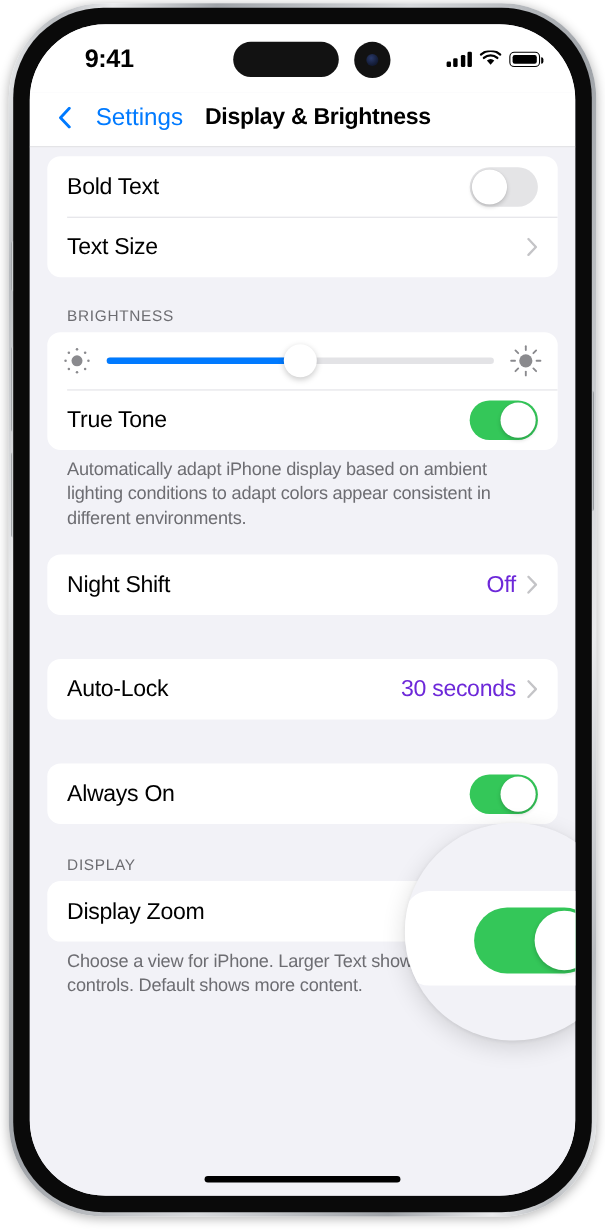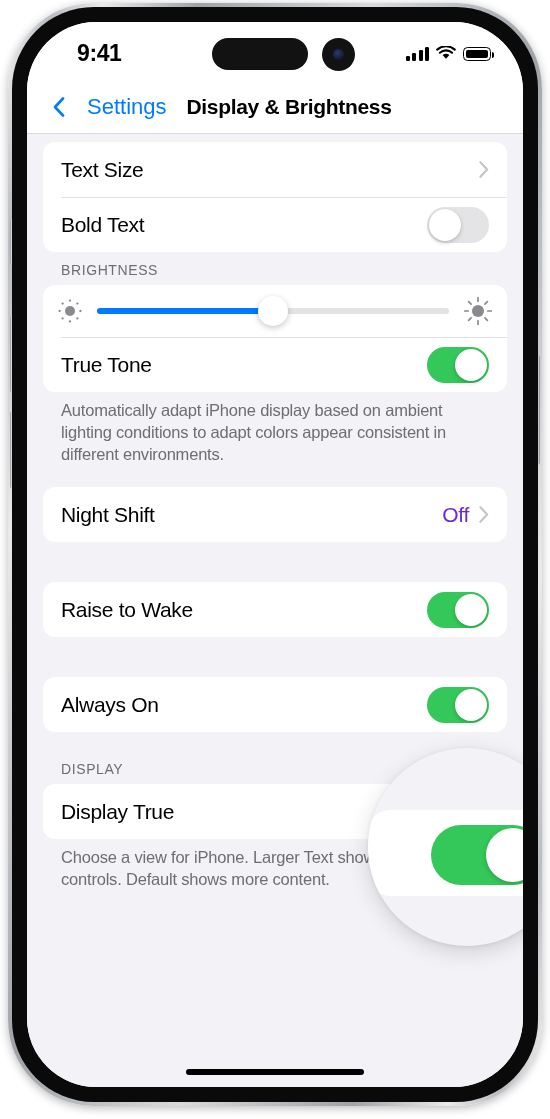--- a/index.html
+++ b/index.html
@@ -247,34 +247,34 @@
           </svg>
           <span>Settings</span>
         </div>
         <div id="nav-title">Display &amp; Brightness</div>
       </div>
 
       <div id="content">
 
         <div class="card" style="margin-top:8px;">
           <div class="row">
-            <span class="row-label">Text Size</span>
-            <svg class="chevron" viewBox="0 0 10 17">
-              <path d="M1.4 1.3 L8.2 8.5 L1.4 15.7" stroke="#c4c4c7" stroke-width="2.1" fill="none" stroke-linecap="round" stroke-linejoin="round"></path>
-            </svg>
-          </div>
-          <div class="row">
             <span class="row-label">Bold Text</span>
             <div class="toggle off">
                 <div class="knob"></div>
               </div>
           </div>
-        </div>
-
-        <div class="section-header" style="margin-top:10px;">BRIGHTNESS</div>
+          <div class="row">
+            <span class="row-label">Text Size</span>
+            <svg class="chevron" viewBox="0 0 10 17">
+              <path d="M1.4 1.3 L8.2 8.5 L1.4 15.7" stroke="#c4c4c7" stroke-width="2.1" fill="none" stroke-linecap="round" stroke-linejoin="round"></path>
+            </svg>
+          </div>
+        </div>
+
+        <div class="section-header" style="margin-top:27px;">BRIGHTNESS</div>
         <div class="card">
           <div class="row" id="brightness-slider-row">
             <svg class="sun-icon" width="26" height="26" viewBox="0 0 26 26">
               <circle cx="13" cy="13" r="5" fill="#8a8a8e"></circle>
               <g fill="#8a8a8e">
                 <circle cx="13" cy="2.6" r="1.15"></circle>
                   <circle cx="13" cy="23.4" r="1.15"></circle>
                 <circle cx="2.6" cy="13" r="1.15"></circle>
                   <circle cx="23.4" cy="13" r="1.15"></circle>
                 <circle cx="5.6" cy="5.6" r="1.15"></circle>
@@ -316,40 +316,41 @@
             <span class="row-label">Night Shift</span>
             <span class="row-value">Off</span>
             <svg class="chevron" viewBox="0 0 10 17">
               <path d="M1.4 1.3 L8.2 8.5 L1.4 15.7" stroke="#c4c4c7" stroke-width="2.1" fill="none" stroke-linecap="round" stroke-linejoin="round"></path>
             </svg>
           </div>
         </div>
 
         <div class="card" style="margin-top:40px;">
           <div class="row">
-            <span class="row-label">Raise to Wake</span>
-            <div class="toggle on">
-                <div class="knob"></div>
-              </div>
+            <span class="row-label">Auto-Lock</span>
+            <span class="row-value">30 seconds</span>
+            <svg class="chevron" viewBox="0 0 10 17">
+              <path d="M1.4 1.3 L8.2 8.5 L1.4 15.7" stroke="#c4c4c7" stroke-width="2.1" fill="none" stroke-linecap="round" stroke-linejoin="round"></path>
+            </svg>
           </div>
         </div>
 
         <div class="card" style="margin-top:40px;">
           <div class="row">
             <span class="row-label">Always On</span>
             <div class="toggle on">
                 <div class="knob"></div>
               </div>
           </div>
         </div>
 
         <div class="section-header" style="margin-top:29px;">DISPLAY</div>
         <div class="card">
           <div class="row">
-            <span class="row-label">Display True</span>
+            <span class="row-label">Display Zoom</span>
             <span class="row-value">Default</span>
             <svg class="chevron" viewBox="0 0 10 17">
               <path d="M1.4 1.3 L8.2 8.5 L1.4 15.7" stroke="#c4c4c7" stroke-width="2.1" fill="none" stroke-linecap="round" stroke-linejoin="round"></path>
             </svg>
           </div>
         </div>
         <div class="footnote">Choose a view for iPhone. Larger Text shows larger controls. Default shows more content.</div>
       </div>
 
       <div id="magnifier">

